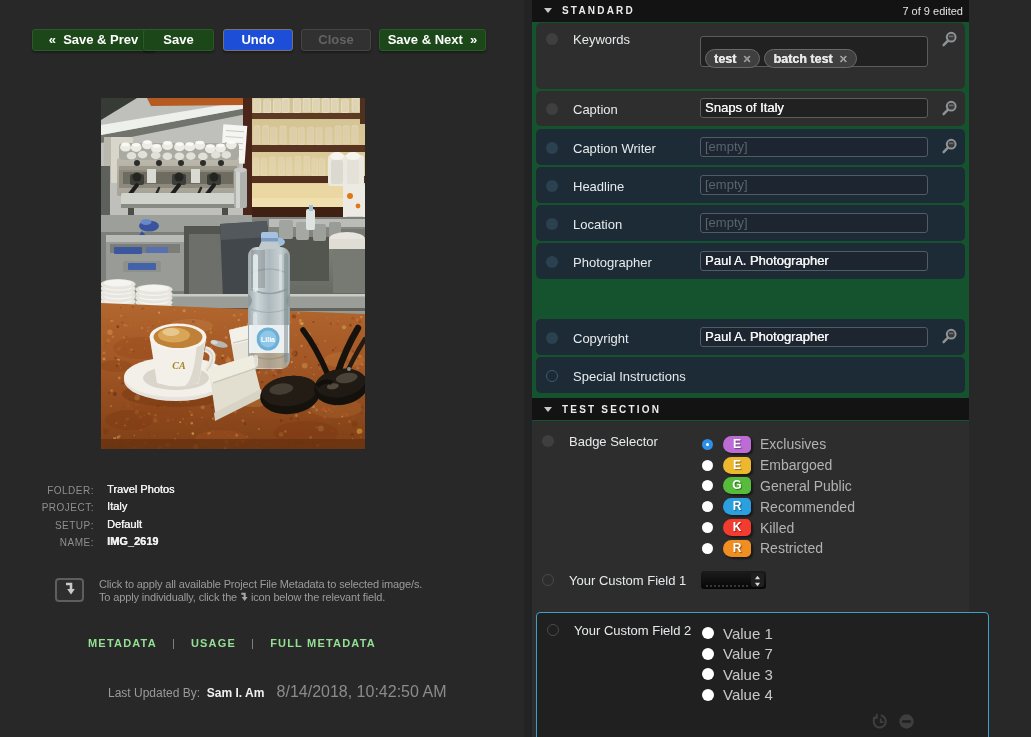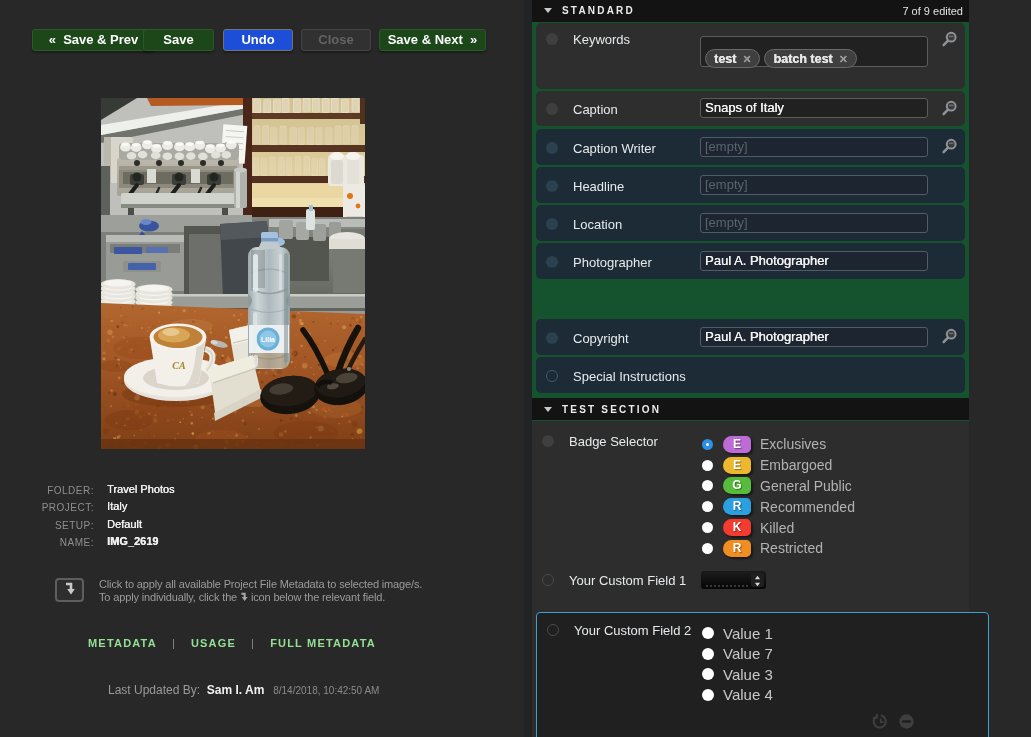--- a/index.html
+++ b/index.html
@@ -939,21 +939,21 @@
     <svg width="8" height="10" viewBox="0 0 12 14" style="vertical-align:-1px;">
         <path d="M2 2 L7 2 L7 8" stroke="#a8a8a8" stroke-width="3" fill="none"></path>
         <path d="M2.6 7 L7 13 L11.4 7 Z" fill="#a8a8a8"></path>
       </svg>
     icon below the relevant field.</div>
 
   <div class="links">METADATA<span class="sep">|</span>USAGE<span class="sep">|</span>FULL METADATA</div>
 
   <div class="abs" style="left:108px; top:683px; font-size:12px; color:#9a9a9a;">Last Updated By:&nbsp;
     <span style="color:#f0f0f0; font-weight:bold;">Sam I. Am</span>
-    <span style="font-size:10px; color:#8b8b8b;">&nbsp; 8/14/2018, 10:42:50 AM</span></div>
+    <span style="font-size:16px; color:#8b8b8b;">&nbsp; 8/14/2018, 10:42:50 AM</span></div>
 
   <div id="panel">
     <div class="hdr" style="top:0;"><span class="tri"></span>STANDARD
       <span style="position:absolute; right:6px; top:0; font-weight:normal; letter-spacing:0;
         font-size:11px; color:#e2e2e2;">7 of 9 edited</span></div>
 
     <div class="row gray" style="top:23px; height:66px;">
       <div class="dot fg" style="top:10px;"></div>
       <div class="rlabel" style="top:9px;">Keywords</div>
       <div class="inp g" style="top:13px; height:31px; padding-top:12px; padding-left:4px;">

